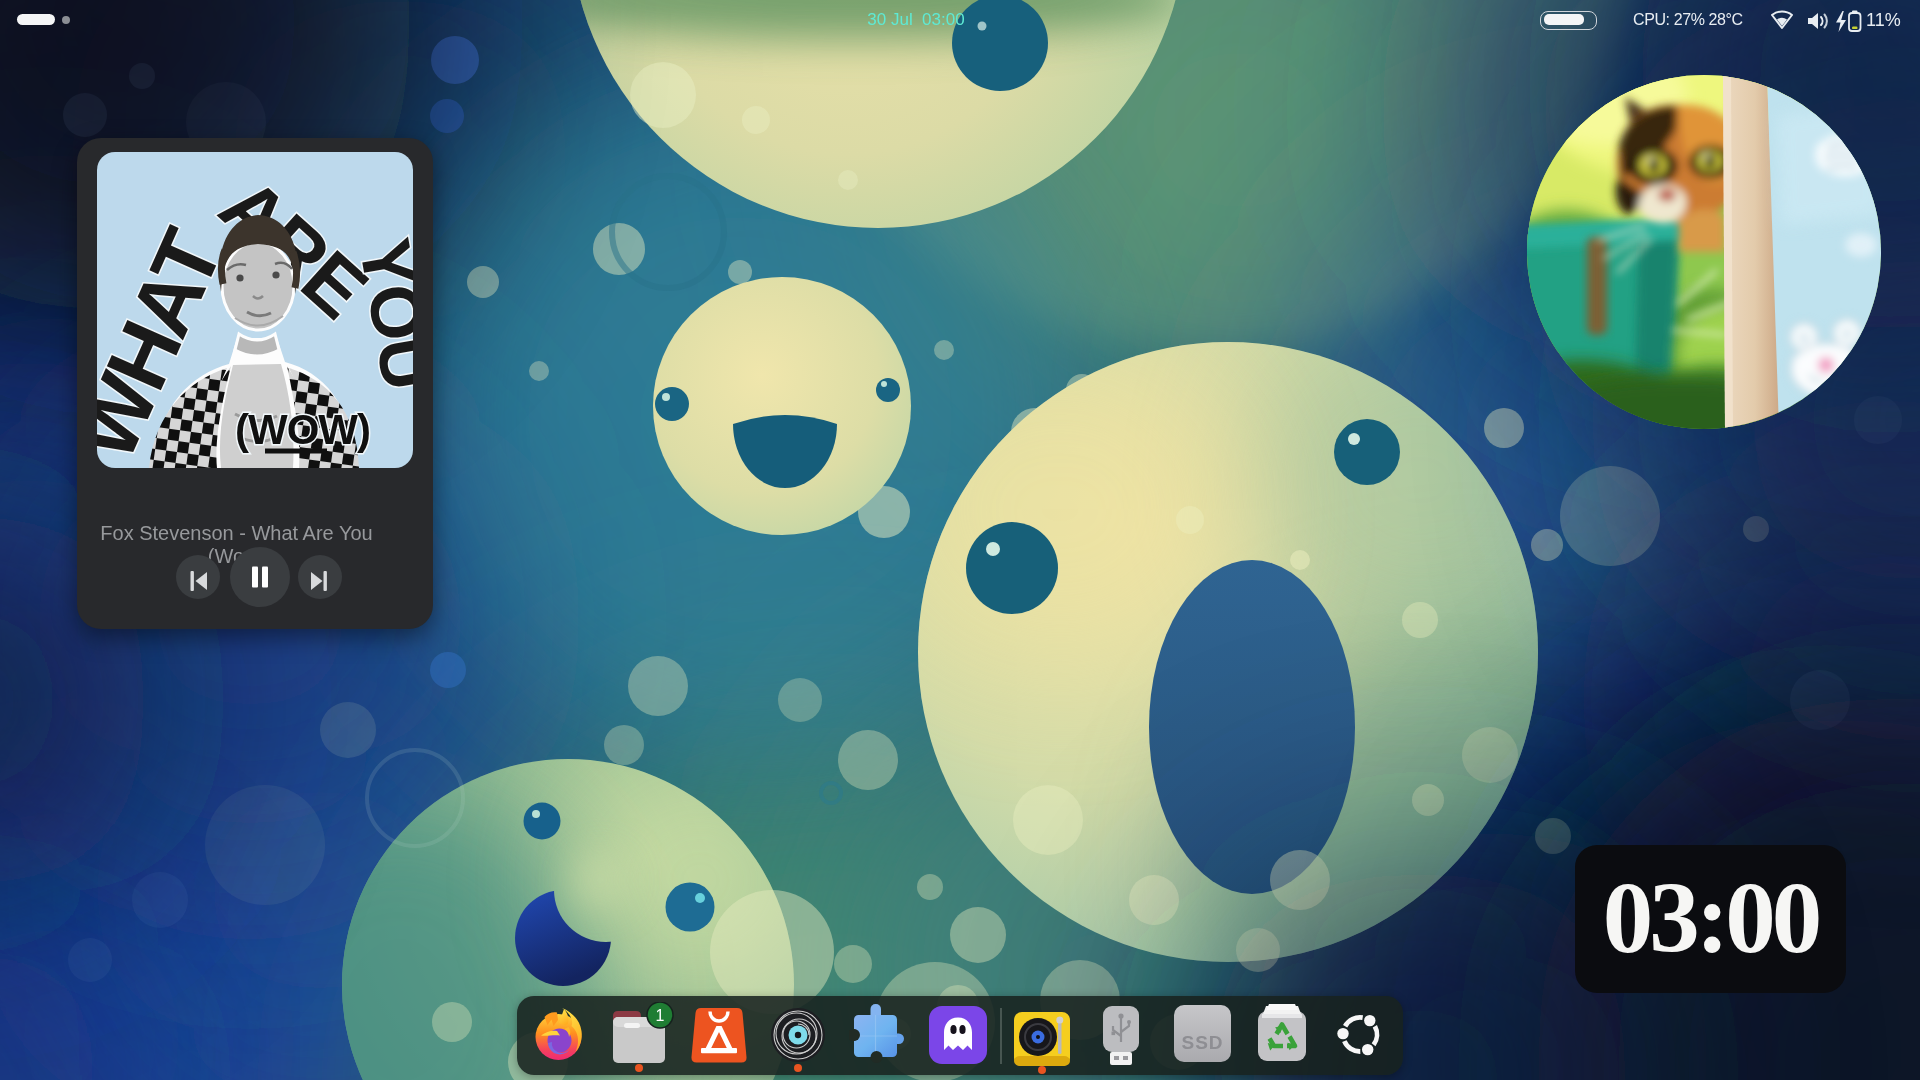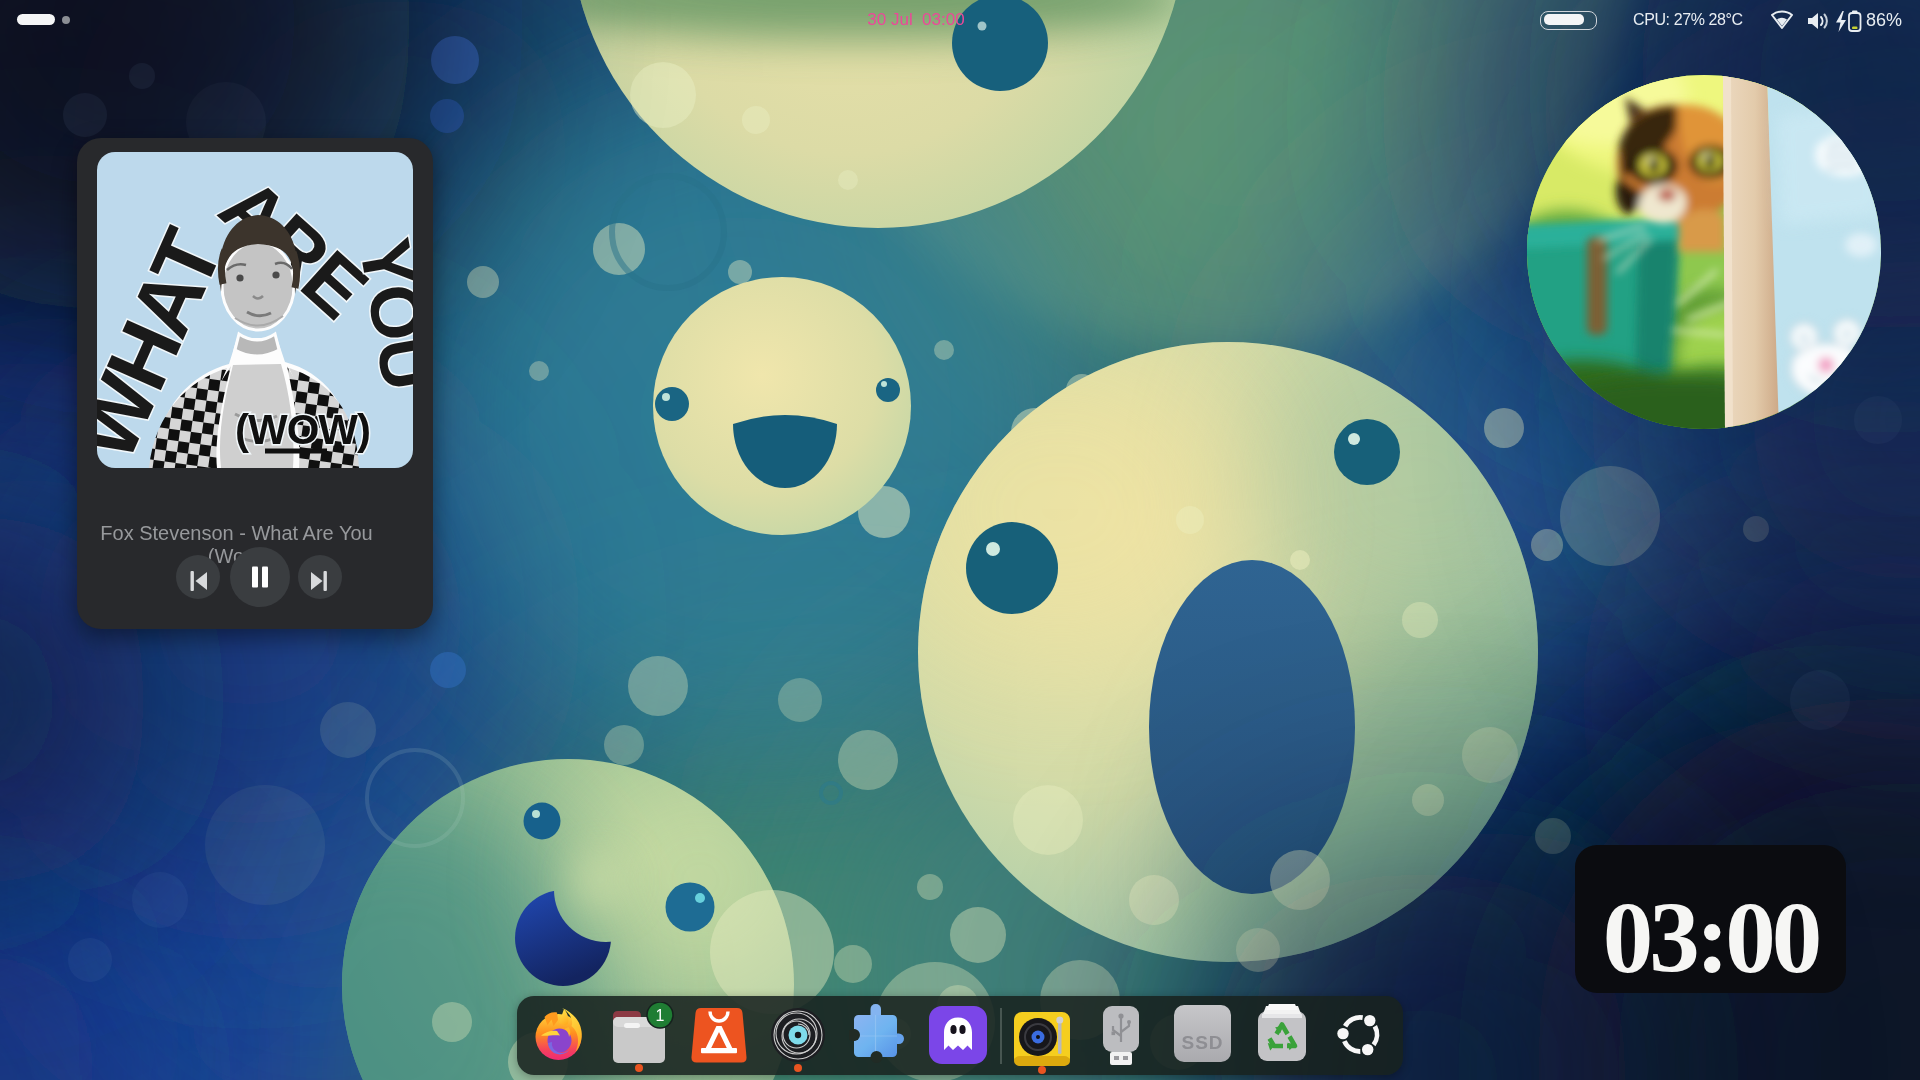--- a/index.html
+++ b/index.html
@@ -230,42 +230,42 @@
   <circle cx="1910" cy="1070" r="380" fill="#0a1426" opacity=".9" filter="url(#b120)"></circle>
   <circle cx="1920" cy="420" r="260" fill="#12244c" opacity=".7" filter="url(#b120)"></circle>
   <circle cx="1890" cy="80" r="260" fill="#101f3e" opacity=".7" filter="url(#b120)"></circle>
   <circle cx="1420" cy="1080" r="220" fill="#0e1e3e" opacity=".6" filter="url(#b120)"></circle>
 </g>
 </svg>
 
 <div class="abs" style="left:0;top:0;width:1920px;height:40px;">
   <div class="abs" style="left:17px;top:14px;width:38px;height:11px;border-radius:6px;background:#f4f5f6;"></div>
   <div class="abs" style="left:62px;top:16px;width:8px;height:8px;border-radius:50%;background:#8b8e94;"></div>
-  <div class="abs" style="left:0;top:0;width:1832px;height:40px;text-align:center;line-height:40px;color:#ec4899;font-size:17px;">30 Jul&nbsp;&nbsp;03:00</div>
+  <div class="abs" style="left:0;top:0;width:1832px;height:40px;text-align:center;line-height:40px;color:#5eead4;font-size:17px;">30 Jul&nbsp;&nbsp;03:00</div>
 
   <div class="abs" style="left:1540px;top:11px;width:55px;height:17px;border:1.5px solid #cfd4da;border-radius:8px;"></div>
   <div class="abs" style="left:1544px;top:14px;width:40px;height:11px;border-radius:5px;background:#f4f5f6;"></div>
   <div class="abs" style="left:1633px;top:0;height:40px;line-height:40px;color:#e8edf2;font-size:16px;letter-spacing:-0.4px;">CPU: 27% 28°C</div>
 
   <svg class="abs" style="left:1770px;top:9px" width="135" height="24" viewBox="0 0 135 24">
 
     <path d="M2 6 A16 16 0 0 1 22 6 L12 19 Z" fill="none" stroke="#e8edf2" stroke-width="2" stroke-linejoin="round"></path>
     <path d="M7 10.5 A9 9 0 0 1 17 10.5 L12 17 Z" fill="#e8edf2"></path>
 
     <path d="M38 9 h4 l6 -5 v16 l-6 -5 h-4 z" fill="#e8edf2"></path>
     <path d="M51 8 a6 6 0 0 1 0 8" fill="none" stroke="#e8edf2" stroke-width="2" stroke-linecap="round"></path>
     <path d="M54.5 5.5 a10 10 0 0 1 0 13" fill="none" stroke="#e8edf2" stroke-width="2" stroke-linecap="round" opacity=".85"></path>
 
     <path d="M72.5 2 L66 13.5 h4.5 L68.5 23 L76 11 h-4.8 L73.8 2 Z" fill="#e8edf2"></path>
 
     <rect x="79" y="4" width="11.5" height="18" rx="3" fill="none" stroke="#e8edf2" stroke-width="1.8"></rect>
     <rect x="82" y="1.5" width="5.5" height="2.2" rx="1" fill="#e8edf2"></rect>
     <rect x="82" y="17.5" width="5.5" height="2.6" rx="1.2" fill="#c8d232"></rect>
   </svg>
-  <div class="abs" style="left:1866px;top:0;height:40px;line-height:40px;color:#e8edf2;font-size:18px;">86%</div>
+  <div class="abs" style="left:1866px;top:0;height:40px;line-height:40px;color:#e8edf2;font-size:18px;">11%</div>
 </div>
 
 <div class="abs" style="left:77px;top:138px;width:356px;height:491px;border-radius:24px;background:#28292c;box-shadow:0 8px 24px rgba(0,0,0,.45);">
 
   <svg class="abs" style="left:20px;top:14px;border-radius:18px" width="316" height="316" viewBox="0 0 316 316">
     <defs>
       <pattern id="chk" width="22" height="22" patternUnits="userSpaceOnUse" patternTransform="rotate(8)">
         <rect width="22" height="22" fill="#d6d6d6"></rect>
         <rect width="11" height="11" fill="#101010"></rect>
         <rect x="11" y="11" width="11" height="11" fill="#101010"></rect>
@@ -396,21 +396,21 @@
       <circle cx="320" cy="259" r="6" fill="#dceaf0"></circle>
       <path d="M266 282 q30 -26 64 -4 q10 24 -10 38 q-22 12 -42 0 q-20 -12 -12 -34 z" fill="#fbfdfe" stroke="#b6cdd8" stroke-width="2"></path>
       <circle cx="299" cy="290" r="8" fill="#f2a0c4"></circle>
       <path d="M282 300 q6 8 14 6 M316 296 q-2 10 -12 10" stroke="#b6cdd8" stroke-width="2.5" fill="none"></path>
       <ellipse cx="336" cy="336" rx="24" ry="16" fill="#f6fbfd"></ellipse>
     </g>
   </g>
 </svg>
 
 <div class="abs" style="left:1575px;top:845px;width:271px;height:148px;border-radius:22px;background:#0b0c10;"></div>
-<div class="abs" style="left:1575px;top:845px;width:271px;height:148px;text-align:center;line-height:146px;color:#f6f6f4;font-family:'Liberation Serif',serif;font-weight:bold;font-size:101px;letter-spacing:-4px;margin-top:20px;">03:00</div>
+<div class="abs" style="left:1575px;top:845px;width:271px;height:148px;text-align:center;line-height:146px;color:#f6f6f4;font-family:'Liberation Serif',serif;font-weight:bold;font-size:101px;letter-spacing:-4px;">03:00</div>
 
 <div class="abs" style="left:517px;top:996px;width:886px;height:79px;border-radius:17px;background:rgba(24,34,31,0.88);box-shadow:0 2px 10px rgba(0,0,0,.3);"></div>
 <div class="abs" style="left:1000px;top:1008px;width:2px;height:56px;background:rgba(200,210,205,0.25);"></div>
 
 <svg class="abs" style="left:531px;top:1007px" width="58" height="58" viewBox="0 0 58 58">
   <defs>
     <radialGradient id="ffG" cx="50%" cy="18%" r="85%">
       <stop offset="0%" stop-color="#ffdf4d"></stop>
           <stop offset="40%" stop-color="#ff9a1e"></stop>
           <stop offset="75%" stop-color="#f2552a"></stop>

